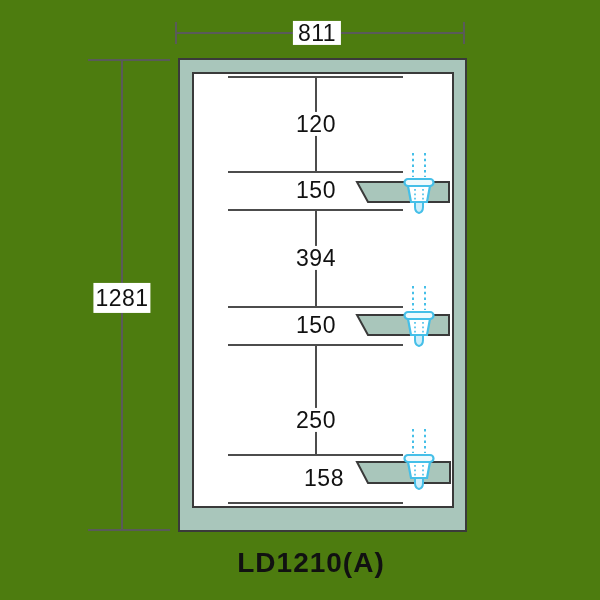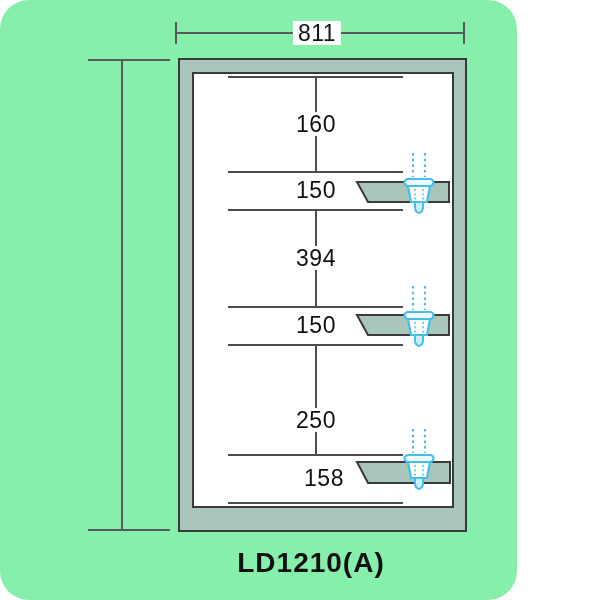--- a/index.html
+++ b/index.html
@@ -1,18 +1,18 @@
 <!DOCTYPE html>
 <html style="--frame-fill: #a9c6bb; --frame-border: #3a3a3a; --dim-line: #5a5a5a; --inner-line: #4c4c4c; --sprinkler: #45bfe8; --text: #111111;"><head>
 <meta charset="utf-8">
 <style>
   html,body{margin:0;padding:0;background:#ffffff;}
   #stage{
-    position:relative;width:517px;height:600px;background:#86efac;overflow:hidden;
-    font-family:"Liberation Sans","DejaVu Sans",sans-serif;color:var(--text,#111);border-radius:29px;
+    position:relative;width:600px;height:600px;background:#4d7c0f;overflow:hidden;
+    font-family:"Liberation Sans","DejaVu Sans",sans-serif;color:var(--text,#111);
   }
   
   .hline{position:absolute;height:2px;background:var(--dim-line,#555);}
   .vline{position:absolute;width:2px;background:var(--dim-line,#555);}
   .inner-hline{position:absolute;height:2px;background:var(--inner-line,#4c4c4c);}
   .inner-vline{position:absolute;width:2px;background:var(--inner-line,#4c4c4c);}
   
   .frame-outer{
     position:absolute;left:178px;top:58px;width:289px;height:474px;
     background:var(--frame-fill,#a9c6bb);border:2px solid var(--frame-border,#3a3a3a);
@@ -98,22 +98,23 @@
       <line class="spk-dot" x1="6" y1="-26" x2="6" y2="-2"></line>
       <rect class="spk-cap" x="-14.5" y="0" width="29" height="7" rx="3.5"></rect>
       <path class="spk-body" d="M -11 7 L 11 7 L 8 23 L -8 23 Z"></path>
       <line class="spk-dot2" x1="-4" y1="10" x2="-4" y2="21"></line>
       <line class="spk-dot2" x1="4" y1="10" x2="4" y2="21"></line>
       <path class="spk-tip" d="M -4 23 L 4 23 L 4 28 Q 4 33 0 34 Q -4 33 -4 28 Z"></path>
     </g>
   </svg>
 
   <div class="dim-label" style="left:317px;top:33px;">811</div>
+  <div class="dim-label" style="left:122px;top:298px;padding:3px 2px;">1281</div>
 
-  <div class="dim-label" style="left:316px;top:124px;">160</div>
+  <div class="dim-label" style="left:316px;top:124px;">120</div>
   <div class="dim-label" style="left:316px;top:190px;">150</div>
   <div class="dim-label" style="left:316px;top:258px;">394</div>
   <div class="dim-label" style="left:316px;top:325px;">150</div>
   <div class="dim-label" style="left:316px;top:420px;">250</div>
   <div class="dim-label" style="left:324px;top:478px;">158</div>
 
   <div class="model-label" style="left:311px;top:563px;text-align:right;">LD1210(A)</div>
 
 </div>
 

